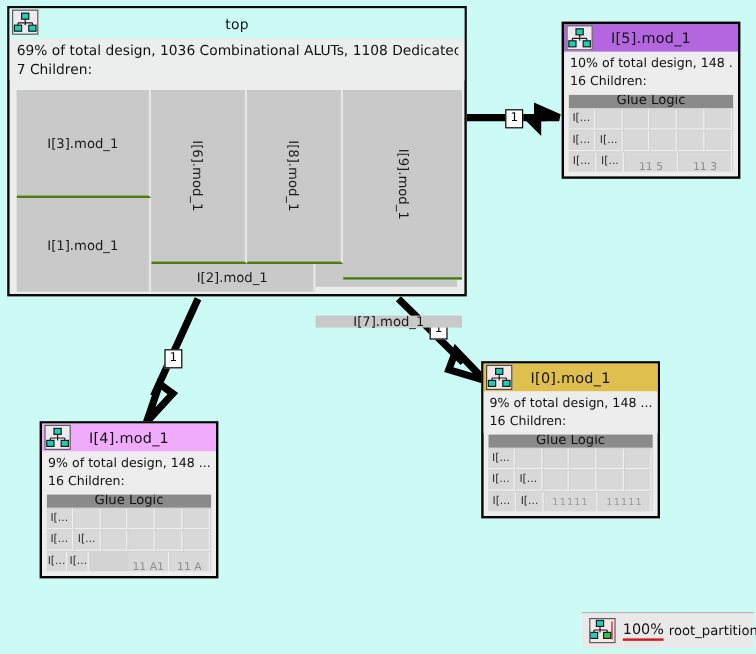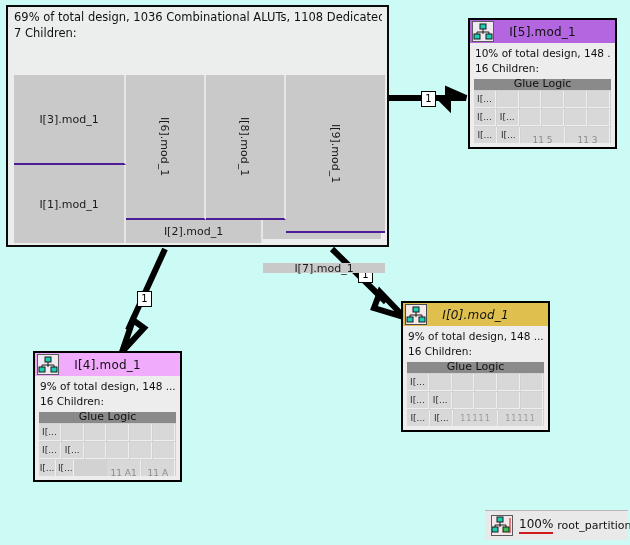--- a/index.html
+++ b/index.html
@@ -28,21 +28,21 @@
 
   
   #node-top{left:6px;top:5px;width:383px;height:242px;background:#eceded;
             border:2px solid #0a0a0a;}
   #node-top .node-head{background:#ccfbf6;height:25px;}
   #node-top .node-info{background:#eceded;font-size:11.5px;line-height:16px;
                        padding:2px 5px 1px 6px;}
   .treemap{position:absolute;left:6px;right:6px;top:68px;bottom:6px;
            background:#c9c9c9;}
   .tcell{position:absolute;box-sizing:border-box;background:#c9c9c9;
-         border-right:2px solid #e6e6e6;border-bottom:2px solid #4c1d95;
+         border-right:2px solid #e6e6e6;border-bottom:2px solid #4d7c0f;
          display:flex;align-items:center;justify-content:center;}
   .tcell span{font-size:11px;color:#1a1a1a;white-space:nowrap;}
   .tcell.vert span{transform:rotate(90deg);}
 
   
   .leaf{width:149px;}
   .leaf .node-head{height:23px;}
   .leaf .node-title{font-size:12px;}
   .leaf .node-info{font-size:10.5px;line-height:15px;padding:3px 4px 2px 5px;
                    background:#ededed;}
@@ -58,21 +58,21 @@
          justify-content:center;overflow:hidden;box-sizing:border-box;}
   .mcell span{font-size:9px;color:#2a2a2a;white-space:nowrap;}
   .mcell.tick span{color:#9a9a9a;font-size:8px;letter-spacing:1px;}
   .mcell.clip span{position:relative;top:5px;color:#8d8d8d;}
 
   #node-i5{left:468px;top:18px;}
   #node-i5 .node-head{background:#b466e0;}
   #node-i4{left:33px;top:351px;}
   #node-i4 .node-head{background:#f0abfc;}
   #node-i0{left:401px;top:301px;}
-  #node-i0 .node-head{background:#dfc04f;font-style:italic;}
+  #node-i0 .node-head{background:#dfc04f;}
   #node-i0 .hicon{background:#f6e7ea;border-color:#4a4a4a;}
 
   
   .edge{position:absolute;overflow:visible;pointer-events:none;}
   .edge path{stroke:#000;stroke-width:6;fill:none;}
   .elabel{position:absolute;background:#fff;border:1px solid #000;
           font-size:10px;line-height:12px;width:13px;height:14px;
           display:flex;align-items:center;justify-content:center;color:#000;}
 
   
@@ -102,20 +102,31 @@
   </svg>
   <div class="elabel" style="left:137px;top:291px;">1</div>
 
   <svg class="edge" style="left:0;top:0;width:630px;height:545px;">
     <path d="M332,249 L386,302"></path>
     <path d="M380,292 L404,317 L374,308 Z" stroke-width="1" fill="#000"></path>
   </svg>
   <div class="elabel" style="left:358px;top:267px;">1</div>
 
   <div class="node" id="node-top">
+    <div class="node-head">
+      <span class="hicon">
+        <svg width="20" height="19" viewBox="0 0 20 19">
+          <rect x="7" y="2" width="6" height="5" fill="#19cfb5" stroke="#1b1b1b"></rect>
+          <path d="M10,7 L10,10 M4,10 L16,10 M4,10 L4,12 M10,10 L10,12 M16,10 L16,12" stroke="#1b1b1b" fill="none"></path>
+          <rect x="1" y="12" width="6" height="5" fill="#19cfb5" stroke="#1b1b1b"></rect>
+          <rect x="13" y="12" width="6" height="5" fill="#19cfb5" stroke="#1b1b1b"></rect>
+        </svg>
+      </span>
+      <span class="node-title">top</span>
+    </div>
     <div class="node-info">
       <div>69% of total design, 1036 Combinational ALUTs, 1108 Dedicated logi...</div>
       <div>7 Children:</div>
     </div>
     <div class="treemap">
       <div class="tcell" style="left:0;top:0;width:112px;height:90px;">
         <span>I[3].mod_1</span>
       </div>
       <div class="tcell vert" style="left:112px;top:0;width:80px;height:145px;">
         <span>I[6].mod_1</span>

